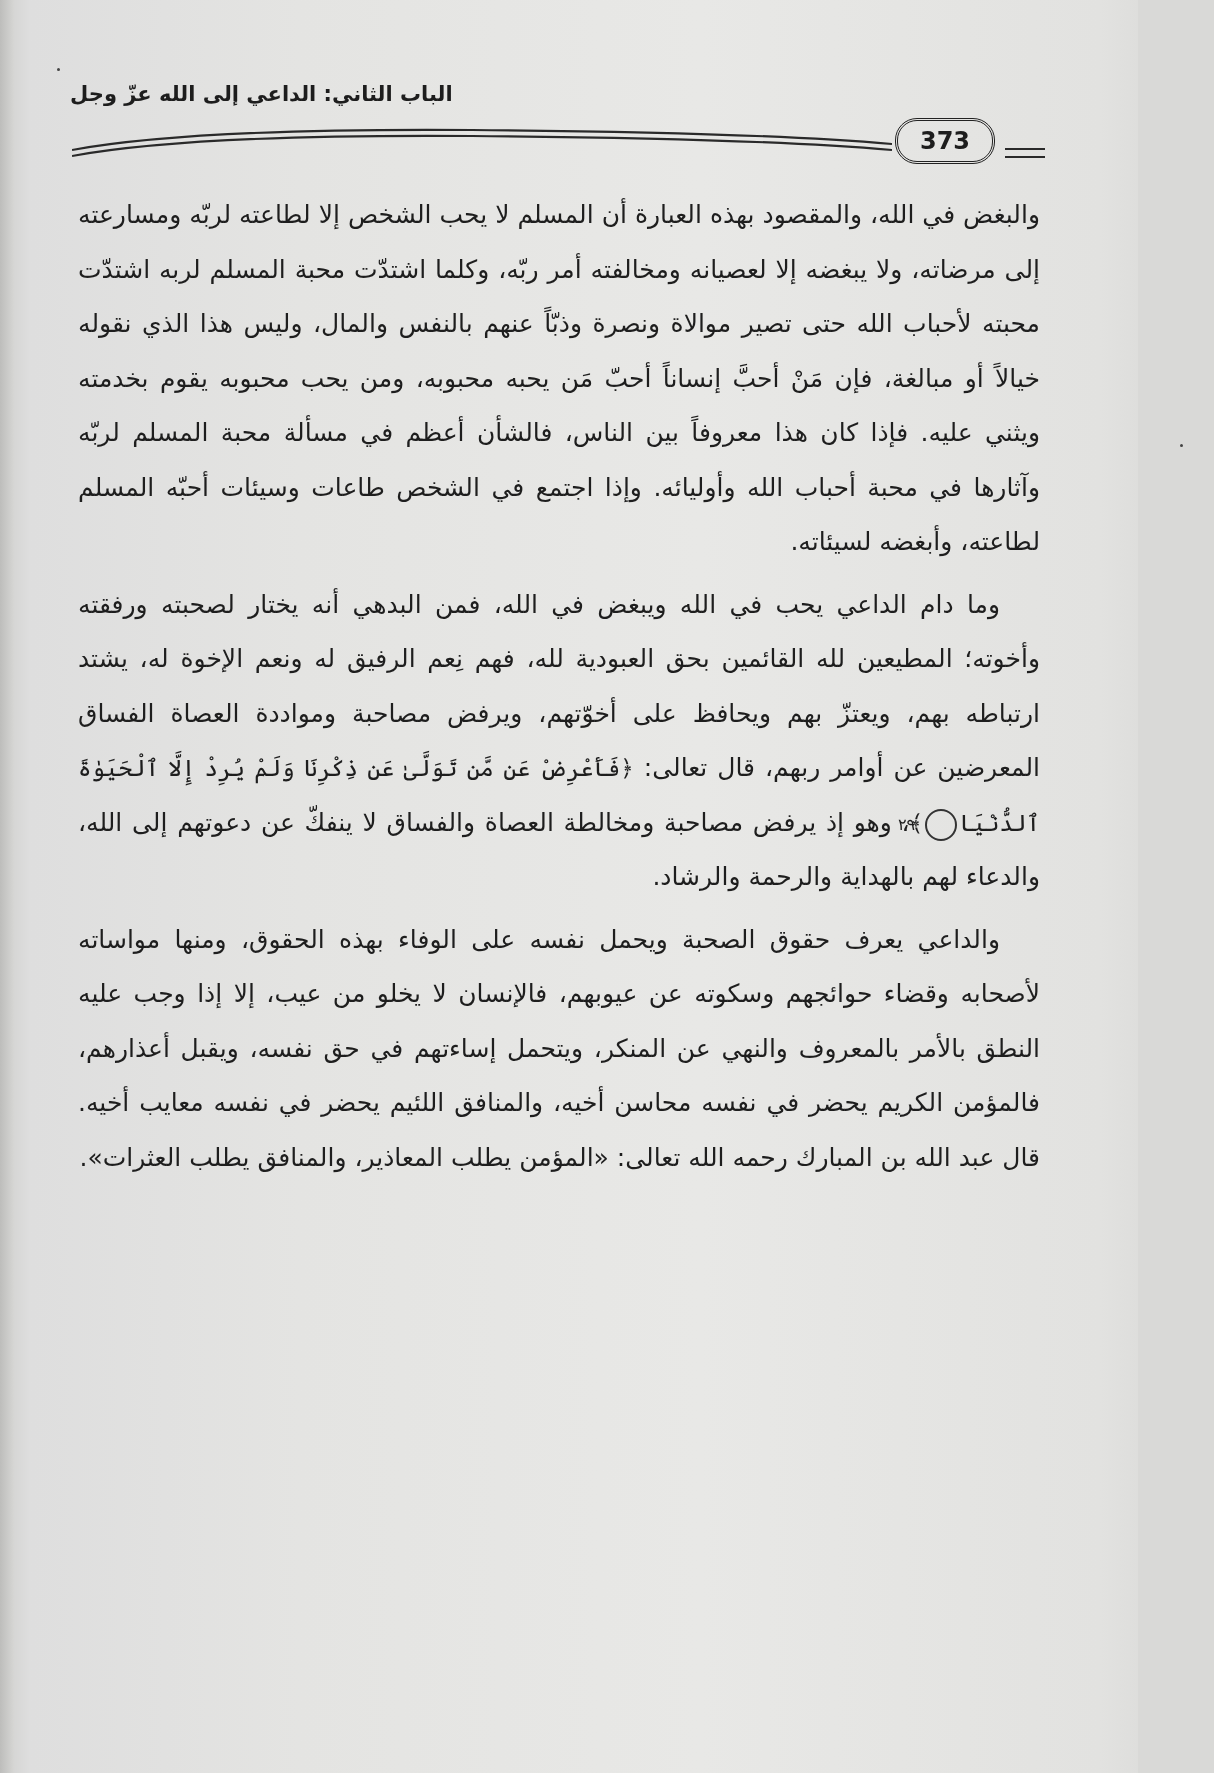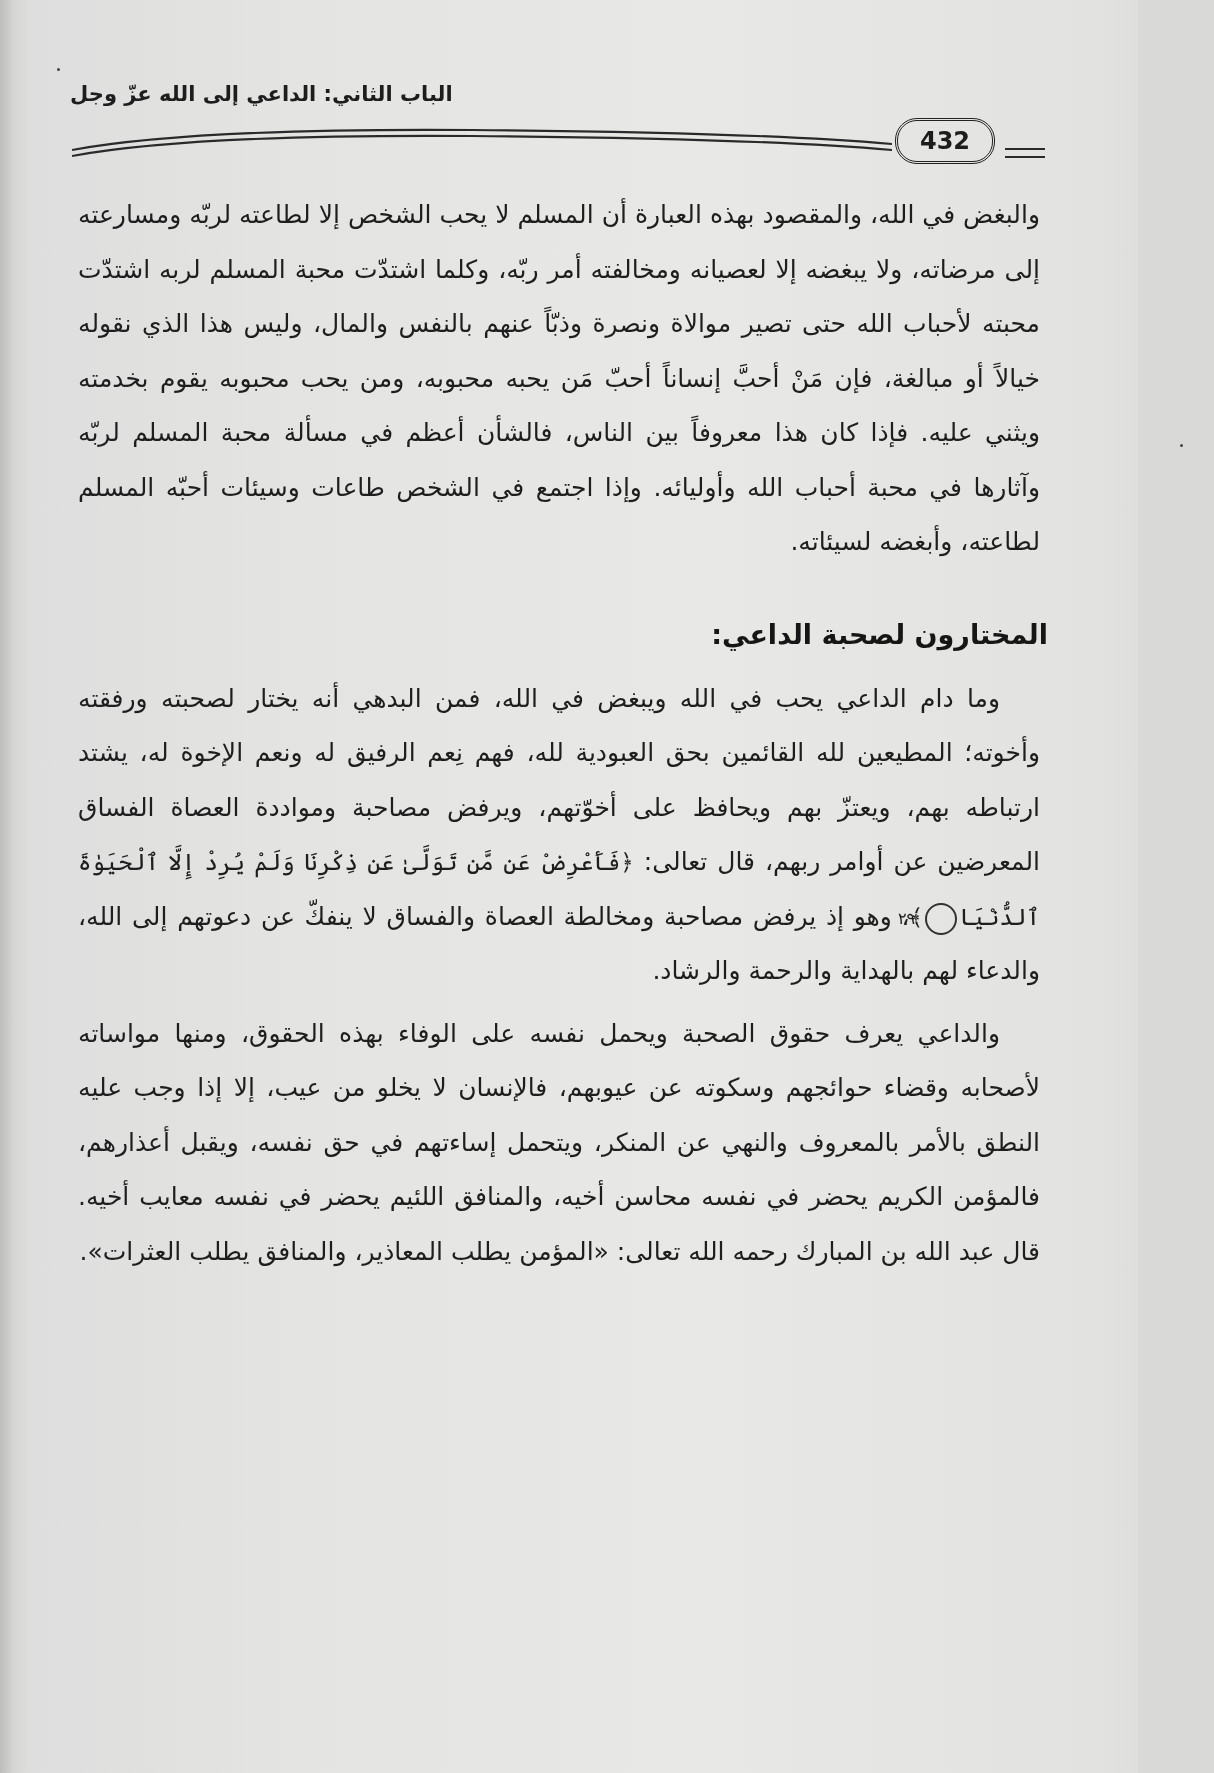--- a/index.html
+++ b/index.html
@@ -140,28 +140,27 @@
   <div class="page-edge"></div>
 
   <div class="running-header">الباب الثاني: الداعي إلى الله عزّ وجل</div>
 
   <svg class="header-rule" viewBox="0 0 820 30" preserveAspectRatio="none">
     <path d="M0 28 Q 120 6 400 8 T 820 22" fill="none" stroke="#2a2a2a" stroke-width="2.2"></path>
     <path d="M0 22 Q 120 0 400 2 T 820 16" fill="none" stroke="#2a2a2a" stroke-width="2.2"></path>
   </svg>
 
   <div class="page-number-frame">
-    <span>432</span>
+    <span>373</span>
   </div>
   <div class="num-tail"></div>
 
   <div class="body-text">
     <p class="para">والبغض في الله، والمقصود بهذه العبارة أن المسلم لا يحب الشخص إلا لطاعته لربّه ومسارعته إلى مرضاته، ولا يبغضه إلا لعصيانه ومخالفته أمر ربّه، وكلما اشتدّت محبة المسلم لربه اشتدّت محبته لأحباب الله حتى تصير موالاة ونصرة وذبّاً عنهم بالنفس والمال، وليس هذا الذي نقوله خيالاً أو مبالغة، فإن مَنْ أحبَّ إنساناً أحبّ مَن يحبه محبوبه، ومن يحب محبوبه يقوم بخدمته ويثني عليه. فإذا كان هذا معروفاً بين الناس، فالشأن أعظم في مسألة محبة المسلم لربّه وآثارها في محبة أحباب الله وأوليائه. وإذا اجتمع في الشخص طاعات وسيئات أحبّه المسلم لطاعته، وأبغضه لسيئاته.</p>
 
-    <h2 class="section-title">المختارون لصحبة الداعي:</h2>
     <p class="para indent"><span>وما دام الداعي يحب في الله ويبغض في الله، فمن البدهي أنه يختار لصحبته ورفقته وأخوته؛ المطيعين لله القائمين بحق العبودية لله، فهم نِعم الرفيق له ونعم الإخوة له، يشتد ارتباطه بهم، ويعتزّ بهم ويحافظ على أخوّتهم، ويرفض مصاحبة ومواددة العصاة الفساق المعرضين عن أوامر ربهم، قال تعالى: </span><span class="verse"><span>﴿</span><span>فَأَعْرِضْ عَن مَّن تَوَلَّىٰ عَن ذِكْرِنَا وَلَمْ يُرِدْ إِلَّا ٱلْحَيَوٰةَ ٱلدُّنْيَا</span><span class="verse-num">٢٩</span><span>﴾</span></span><span>، وهو إذ يرفض مصاحبة ومخالطة العصاة والفساق لا ينفكّ عن دعوتهم إلى الله، والدعاء لهم بالهداية والرحمة والرشاد.</span></p>
 
     <p class="para indent">والداعي يعرف حقوق الصحبة ويحمل نفسه على الوفاء بهذه الحقوق، ومنها مواساته لأصحابه وقضاء حوائجهم وسكوته عن عيوبهم، فالإنسان لا يخلو من عيب، إلا إذا وجب عليه النطق بالأمر بالمعروف والنهي عن المنكر، ويتحمل إساءتهم في حق نفسه، ويقبل أعذارهم، فالمؤمن الكريم يحضر في نفسه محاسن أخيه، والمنافق اللئيم يحضر في نفسه معايب أخيه. قال عبد الله بن المبارك رحمه الله تعالى: «المؤمن يطلب المعاذير، والمنافق يطلب العثرات».</p>
   </div>
 
   <div class="speck" style="left:57px; top:68px;"></div>
   <div class="speck" style="left:1180px; top:444px;"></div>
 
   <div class="blank-area"></div>
 </div>

